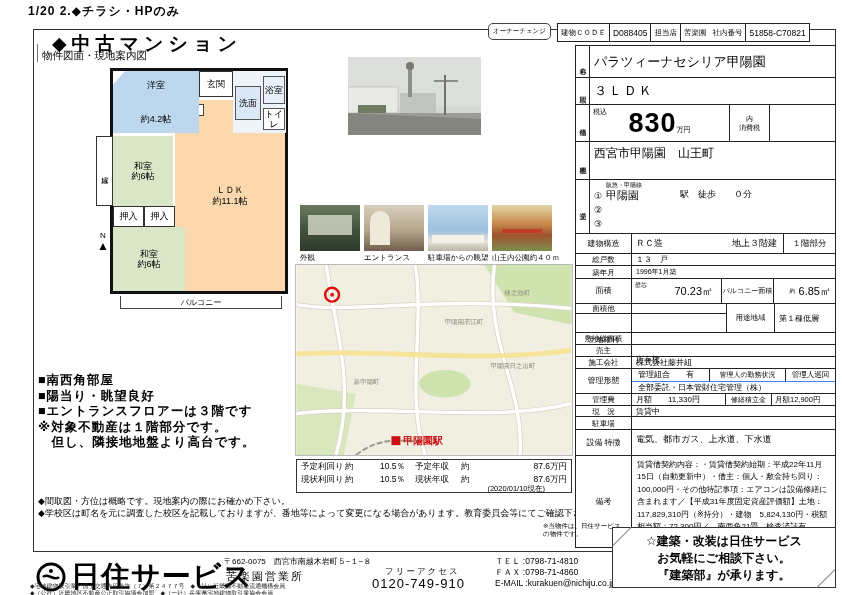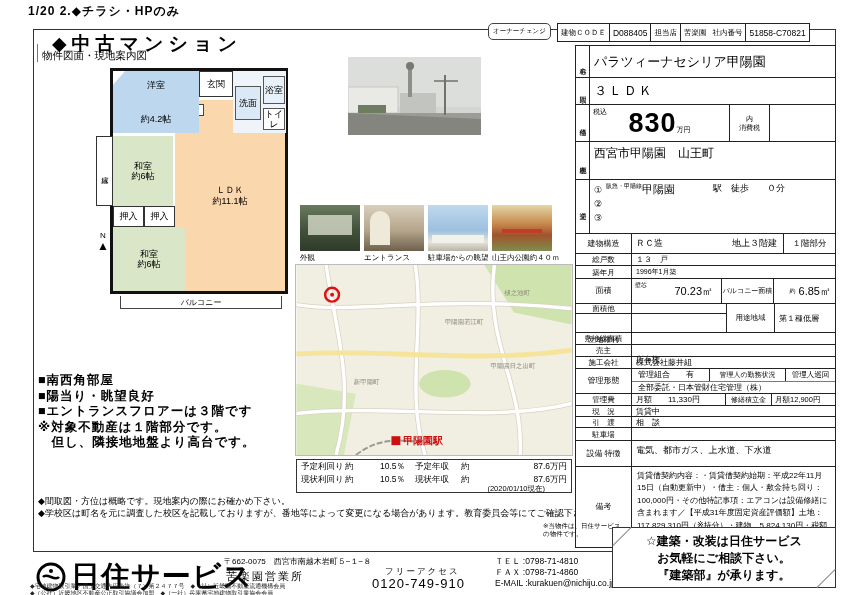--- a/index.html
+++ b/index.html
@@ -290,21 +290,21 @@
     <div class="drow" style="height:38px;">
       <div class="lab-v">所在地</div>
       <div class="dval" style="align-items:flex-start; padding-top:3px; font-size:12px;">西宮市甲陽園　山王町</div>
     </div>
 
     <div class="drow" style="height:54px;">
       <div class="lab-v">交通</div>
       <div class="dval" style="flex-direction:column; align-items:stretch; font-size:9px; padding:2px 4px;">
         <div style="display:flex; align-items:flex-end; gap:4px;">
           <span>①</span>
-          <span style="display:flex; flex-direction:row; line-height:1.1;">
+          <span style="display:flex; flex-direction:column; line-height:1.1;">
             <span class="tiny">阪急・甲陽線</span>
             <span style="font-size:11px;">甲陽園</span>
           </span>
           <span style="margin-left:34px;">駅　徒歩</span>
           <span style="margin-left:14px;">０分</span>
         </div>
         <div style="margin-top:4px;">②</div>
         <div style="margin-top:4px;">③</div>
       </div>
     </div>
@@ -384,24 +384,20 @@
       <div class="dval" style="font-size:8px;">月額　　11,330円</div>
       <div class="cell-div" style="width:46px; font-size:7px; display:flex; align-items:center; justify-content:center;">修繕積立金</div>
       <div class="cell-div" style="width:64px; font-size:7.5px; display:flex; align-items:center; padding-left:3px;">月額12,900円</div>
     </div>
 
     <div class="drow" style="height:11px;">
       <div class="lab-h" style="font-size:7.5px;">現　況</div>
       <div class="dval" style="font-size:8px;">賃貸中</div>
     </div>
 
-    <div class="drow" style="height:11px;">
-      <div class="lab-h" style="font-size:7.5px;">引　渡</div>
-      <div class="dval" style="font-size:8px;">相　談</div>
-    </div>
 
     <div class="drow" style="height:13px;">
       <div class="lab-h" style="font-size:7.5px;">駐車場</div>
     </div>
 
     <div class="drow" style="height:26px;">
       <div class="lab-h">設備 特徴</div>
       <div class="dval" style="font-size:9px; align-items:flex-start; padding-top:3px;">電気、都市ガス、上水道、下水道</div>
     </div>
 

